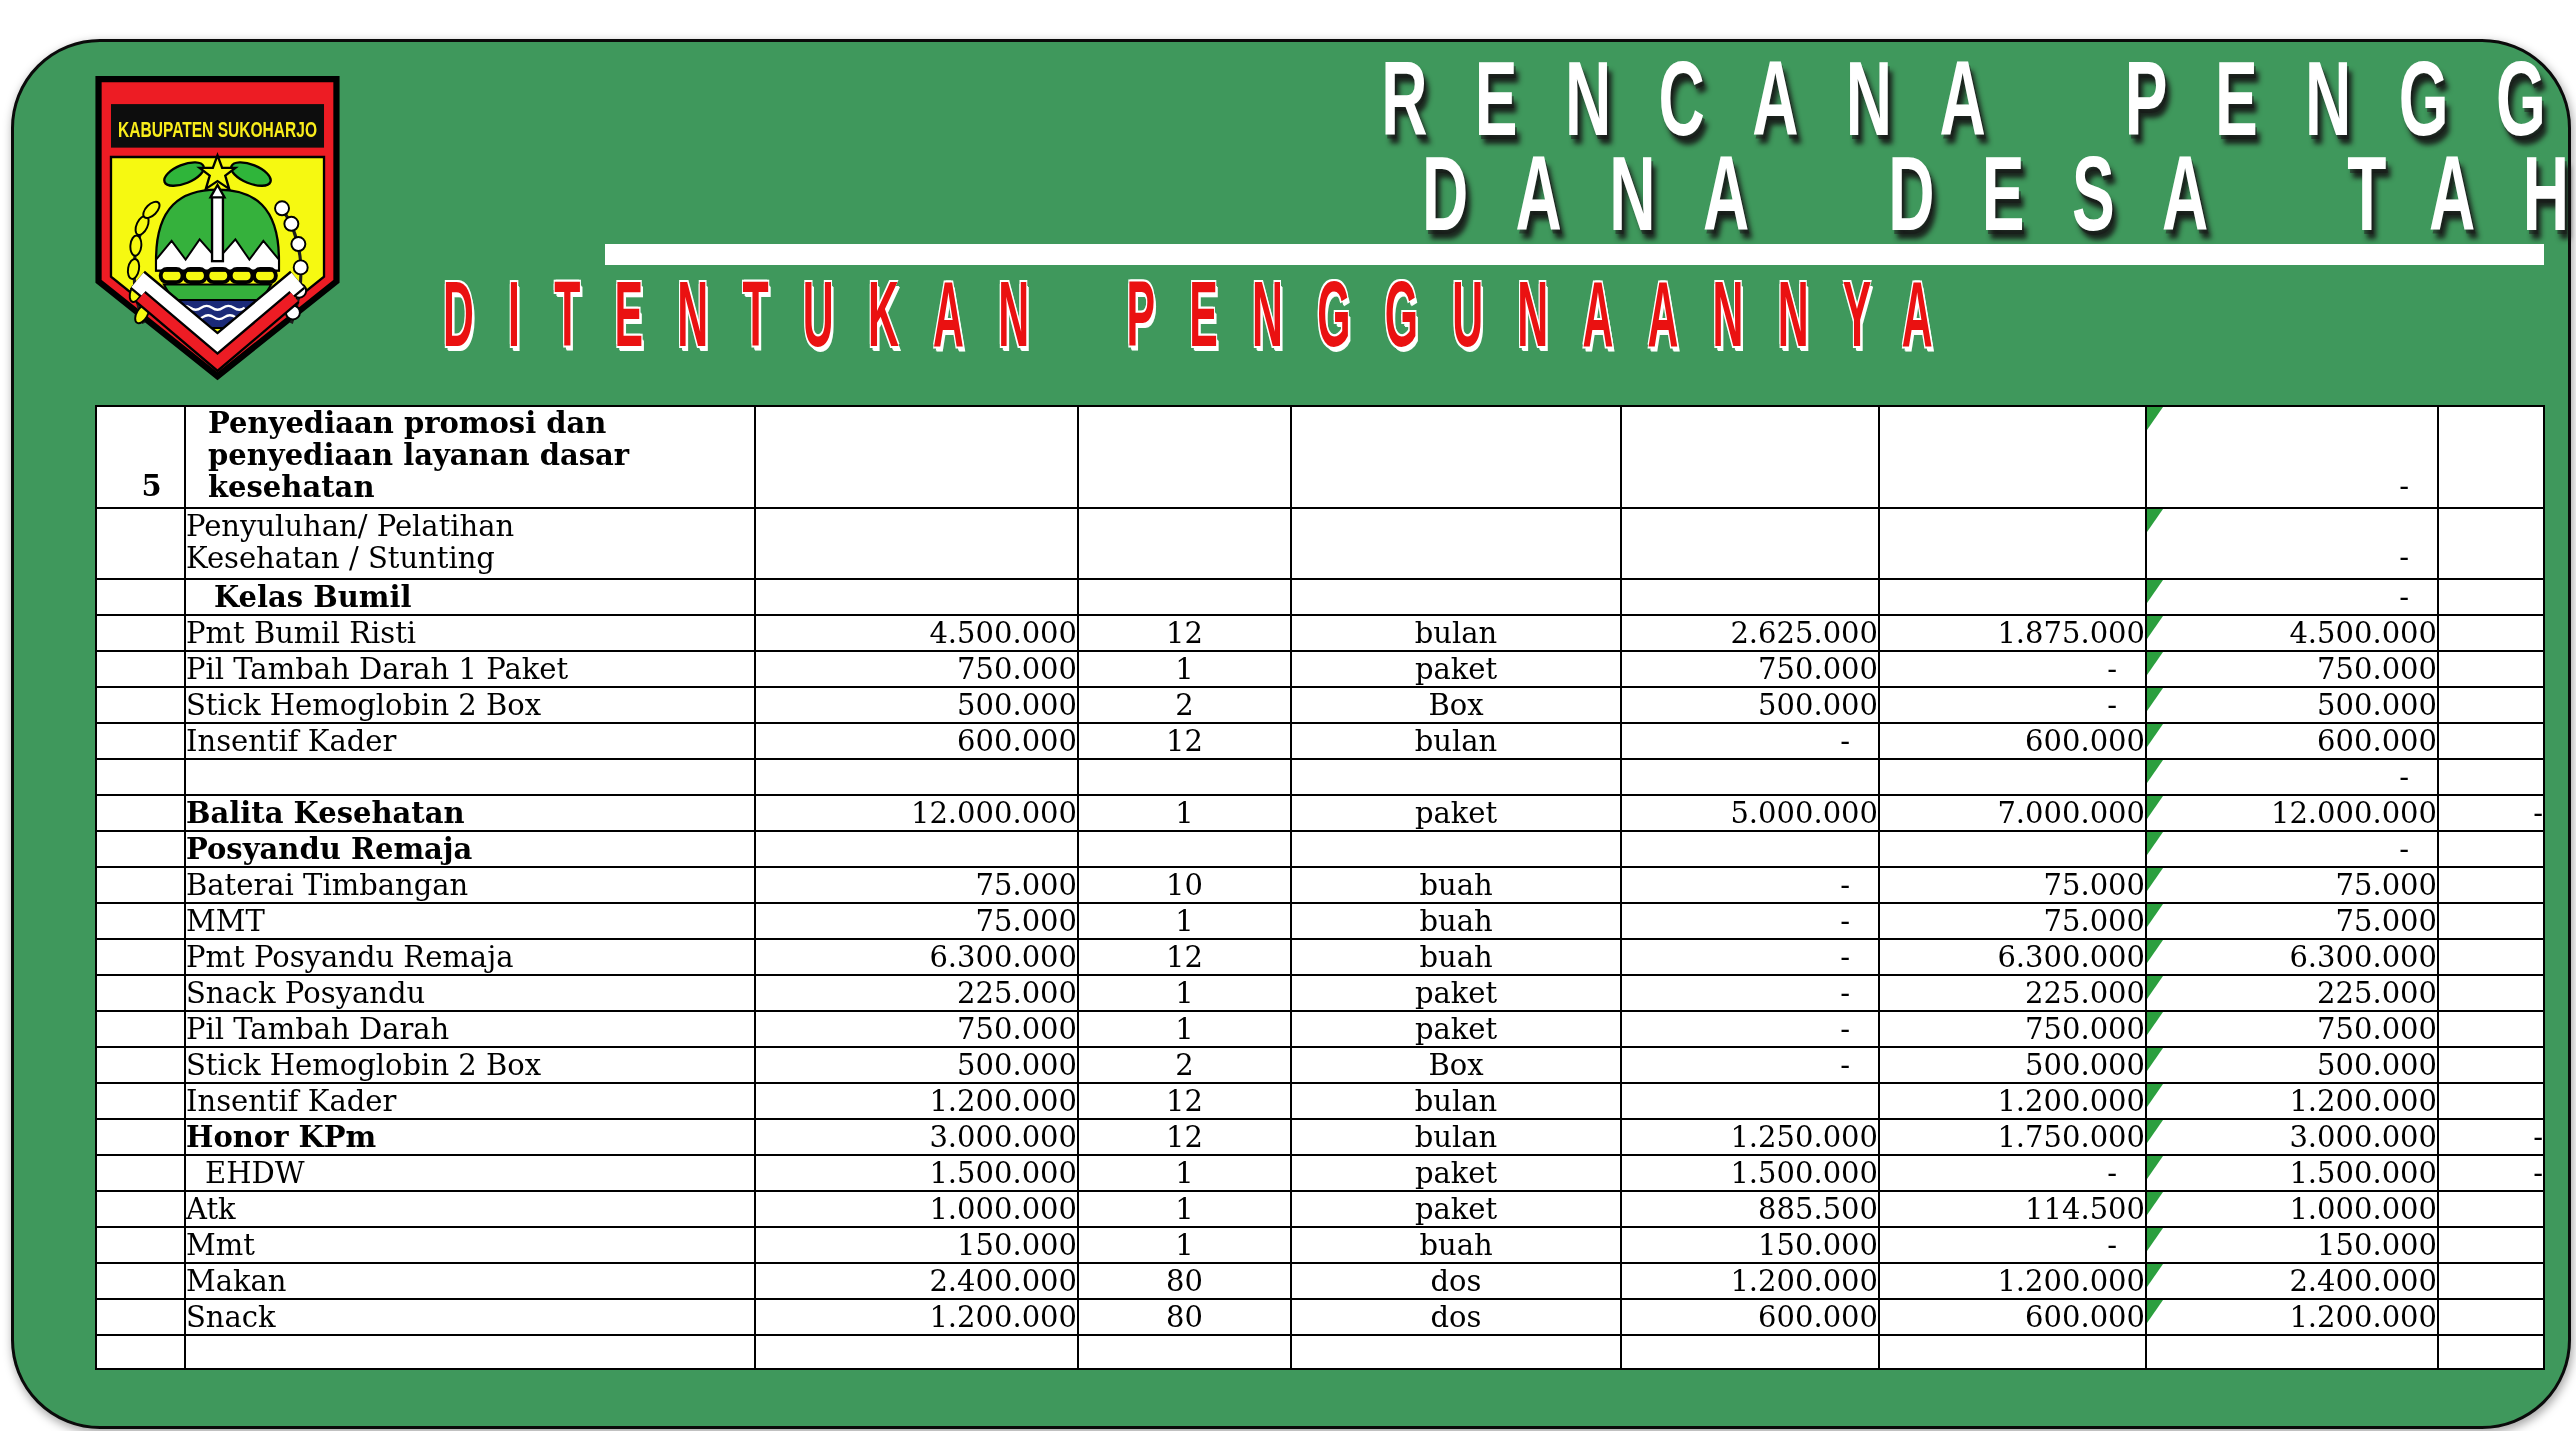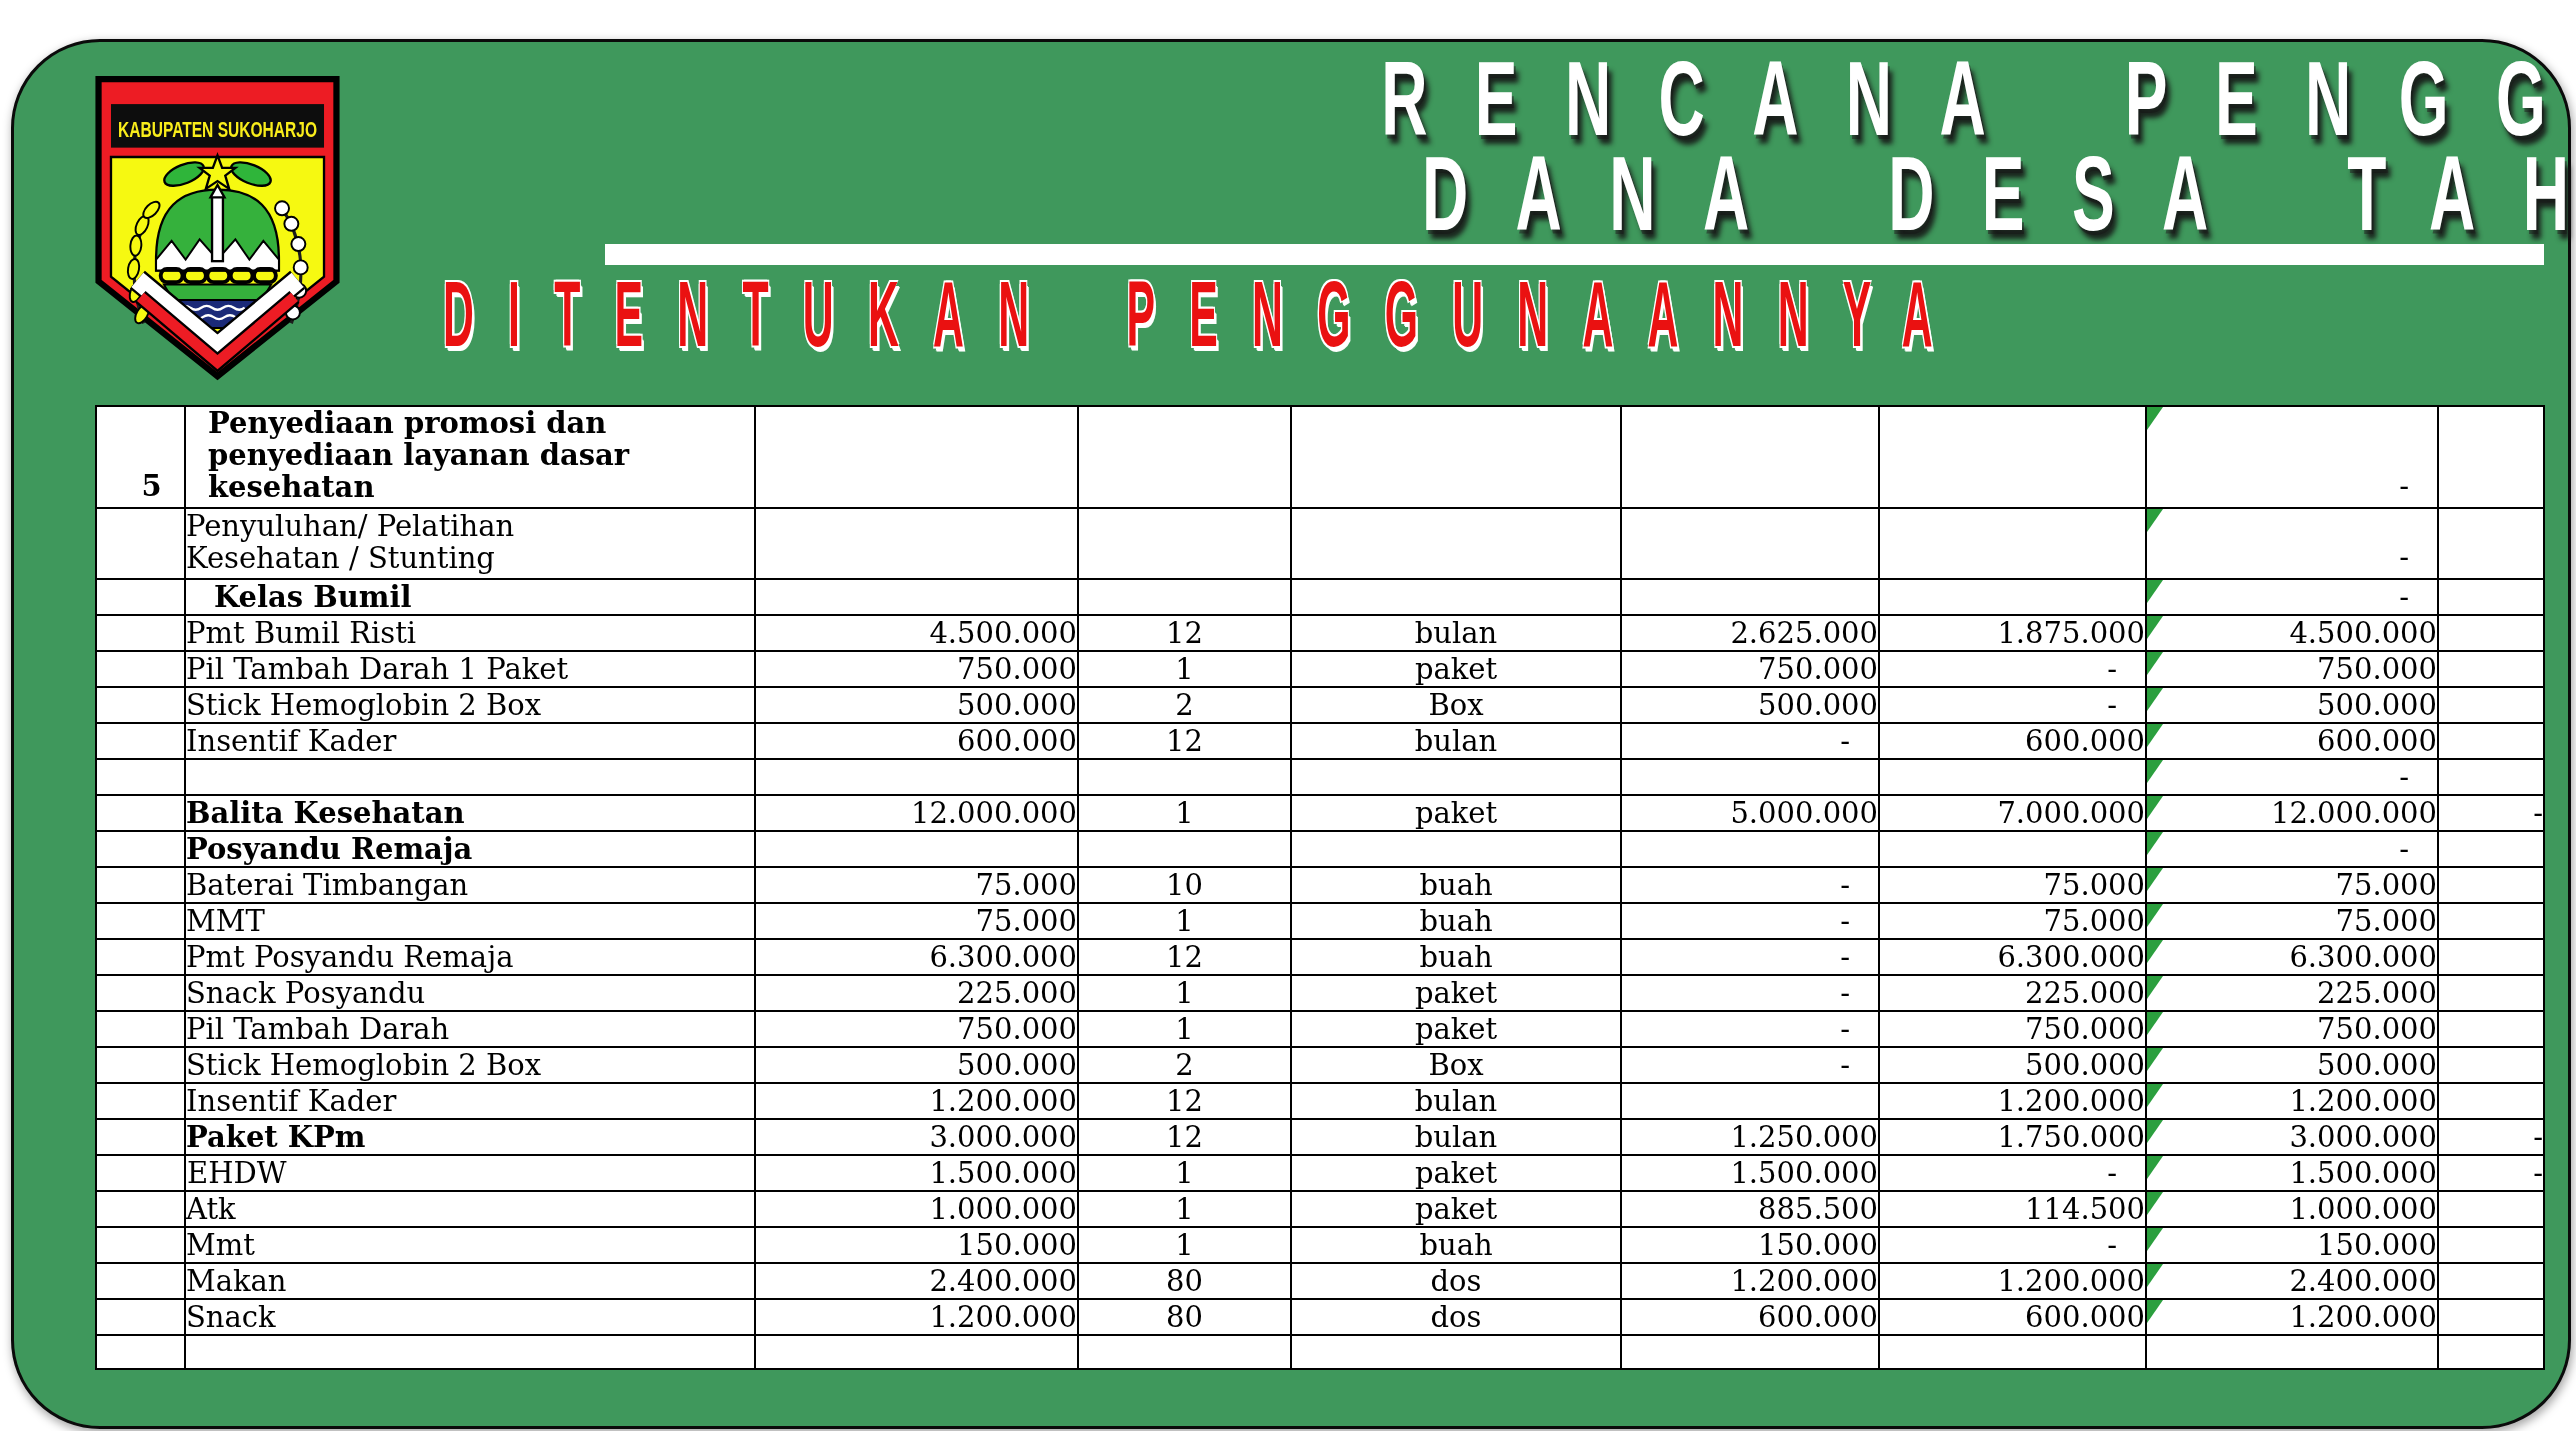--- a/index.html
+++ b/index.html
@@ -32,21 +32,21 @@
   table.budget{position:absolute;left:95px;top:405px;width:2449px;
         border-collapse:collapse;table-layout:fixed;background:#ffffff;
         font-family:"DejaVu Serif",serif;font-size:29px;color:#000;}
   table.budget td{border:2.3px solid #000;height:32px;padding:0;position:relative;
         vertical-align:middle;white-space:nowrap;overflow:hidden;}
   tr.rh1 td{height:95px;padding-left:22px;} tr.rh2 td{height:65px;} tr.rh3 td{height:33px;padding-left:28px;}
   tr.vbot td{vertical-align:bottom;padding-bottom:3.9px;}
   .c-no{text-align:center;font-weight:bold;}
   .c-desc{text-align:left;padding-left:11px;}
   .c-desc.b{font-weight:bold;}
-  .c-desc.flush{padding-left:1px;}
+  .c-desc.flush{padding-left:19px;}
   .c-desc.wrap{white-space:pre-line;line-height:32px;}
   .c-money{text-align:right;padding-right:17px;}
   .c-money.dash{padding-right:28px;}
   .c-qty,.c-unit{text-align:center;}
   .c-ket{text-align:right;padding-right:12.5px;}
   td.tri::before{content:"";position:absolute;left:0;top:0;
         border-top:23px solid #2b9f3e;border-right:16.3px solid transparent;}
 </style>
 </head>
 <body>
@@ -313,21 +313,21 @@
         <td class="c-money">1.200.000</td>
         <td class="c-qty">12</td>
         <td class="c-unit">bulan</td>
         <td class="c-money"></td>
         <td class="c-money">1.200.000</td>
         <td class="c-money tri">1.200.000</td>
         <td class="c-ket"></td>
       </tr>
       <tr>
         <td class="c-no"></td>
-        <td class="c-desc b">Paket KPm</td>
+        <td class="c-desc b">Honor KPm</td>
         <td class="c-money">3.000.000</td>
         <td class="c-qty">12</td>
         <td class="c-unit">bulan</td>
         <td class="c-money">1.250.000</td>
         <td class="c-money">1.750.000</td>
         <td class="c-money tri">3.000.000</td>
         <td class="c-ket">-</td>
       </tr>
       <tr>
         <td class="c-no"></td>

